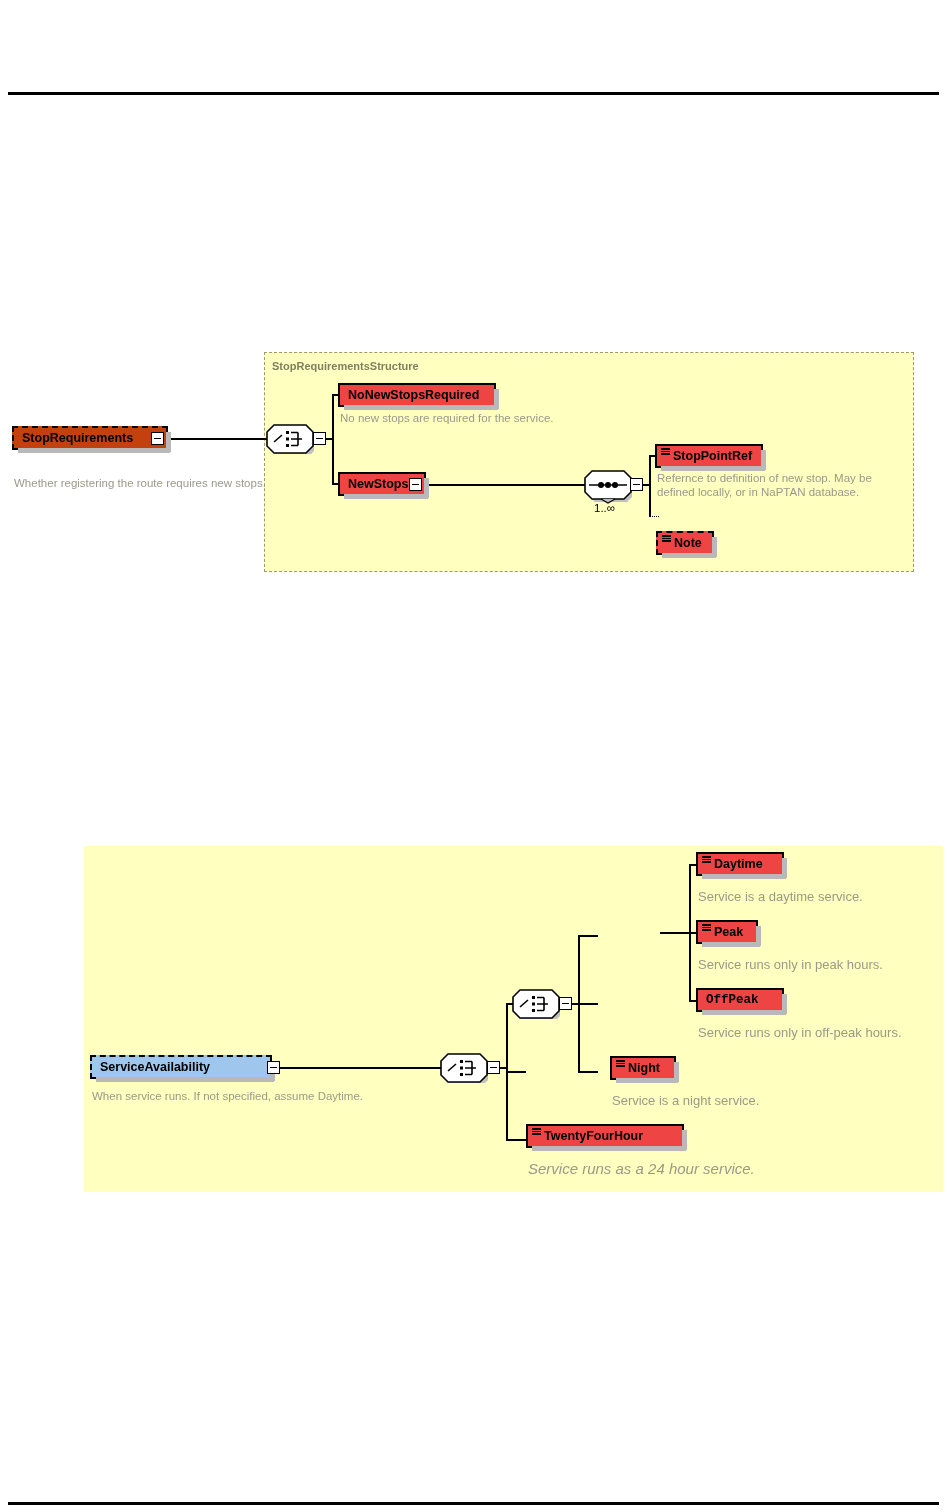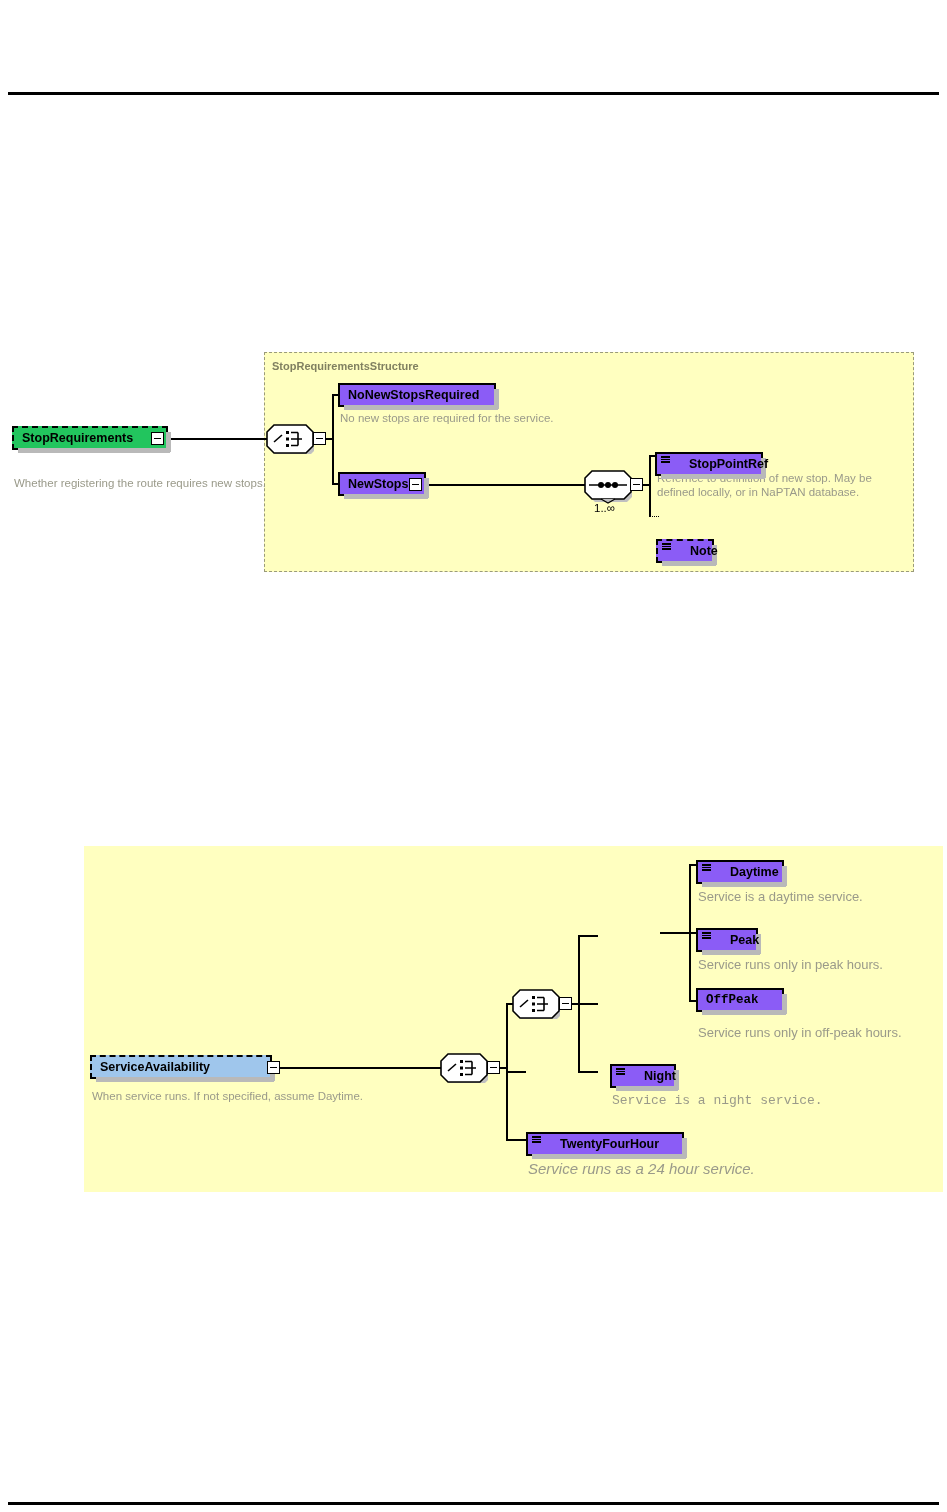--- a/index.html
+++ b/index.html
@@ -31,54 +31,54 @@
   .panel-title{
     position:absolute;
     font-size:11px;font-weight:bold;color:#808060;
     white-space:nowrap;
   }
 
   
   .nodebox{
     position:absolute;
     box-sizing:border-box;
-    background:#8b5cf6;
+    background:#ef4444;
     border:2px solid #000;
     height:24px;
     display:flex;align-items:center;
     padding:0 8px 0 8px;
     font-size:12.5px;font-weight:bold;color:#000;
     white-space:nowrap;
     z-index:6;
   }
   .nodebox .lbl{line-height:1;}
   .nodebox.shadowed::after{
     content:"";position:absolute;left:4px;top:100%;width:100%;height:5px;
     background:#b9b9b9;z-index:-1;
   }
   .nodebox.shadowed::before{
     content:"";position:absolute;left:100%;top:4px;width:5px;height:100%;
     background:#b9b9b9;z-index:-1;
   }
   
   .nodebox.optional{border:2px dashed #000;}
   
-  .nodebox.rootgrey{background:#22c55e;border:2px dashed #000;}
+  .nodebox.rootgrey{background:#c2410c;border:2px dashed #000;}
   .nodebox.rootblue{background:#9fc6ec;border:2px dashed #000;}
 
   
   .leafmark{
     position:absolute;left:4px;top:2px;width:9px;height:7px;
     display:block;
   }
   .leafmark i{display:block;height:1.5px;background:#000;margin-bottom:1px;}
   .leafmark i:nth-child(1){width:9px;}
   .leafmark i:nth-child(2){width:9px;}
   .leafmark i:nth-child(3){width:9px;}
-  .nodebox.hasleaf{padding-left:32px;margin-top:8px;}
+  .nodebox.hasleaf{padding-left:16px;}
 
   
   .expander{
     position:absolute;
     width:13px;height:13px;box-sizing:border-box;
     border:1.5px solid #000;background:#fff;
     z-index:8;
   }
   .expander::before{
     content:"";position:absolute;left:2px;top:4.5px;width:7px;height:1.5px;background:#000;
@@ -278,21 +278,21 @@
   <div class="hline" style="left:689px;top:1000px;width:11px;"></div>
 
   <div class="nodebox hasleaf shadowed" style="left:610px;top:1056px;width:66px;">
     <span class="leafmark">
         <i></i>
         <i></i>
         <i></i>
       </span>
     <span class="lbl">Night</span>
   </div>
-  <div class="doc" style="left:612px;top:1094px;width:300px;font-size:13px;font-family:Liberation Mono, monospace;">Service is a night service.</div>
+  <div class="doc" style="left:612px;top:1094px;width:300px;font-size:13px;">Service is a night service.</div>
 
   <div class="nodebox hasleaf shadowed" style="left:526px;top:1124px;width:158px;">
     <span class="leafmark">
         <i></i>
         <i></i>
         <i></i>
       </span>
     <span class="lbl">TwentyFourHour</span>
   </div>
   <div class="doc" style="left:528px;top:1162px;width:320px;font-size:15px;font-style:italic;">Service runs as a 24 hour service.</div>

